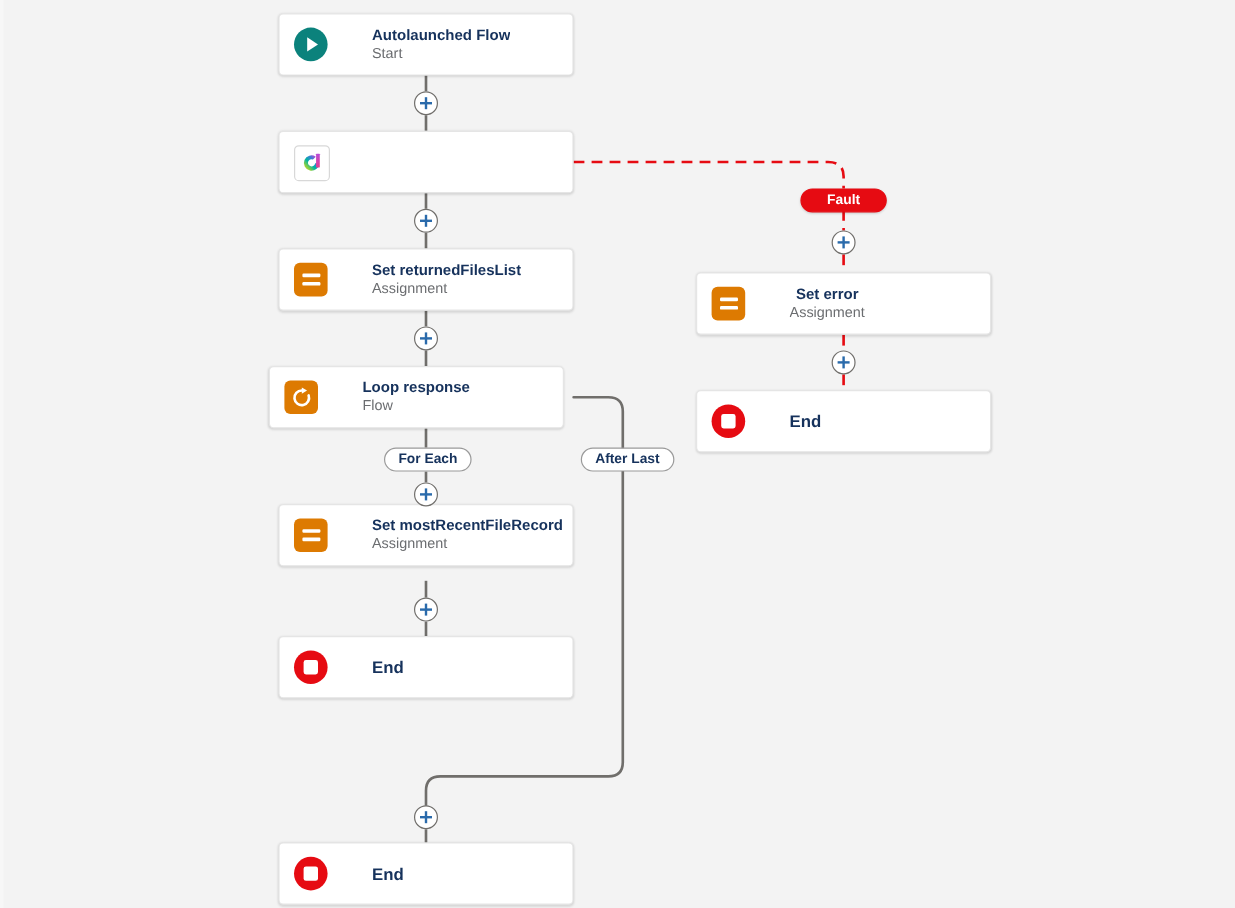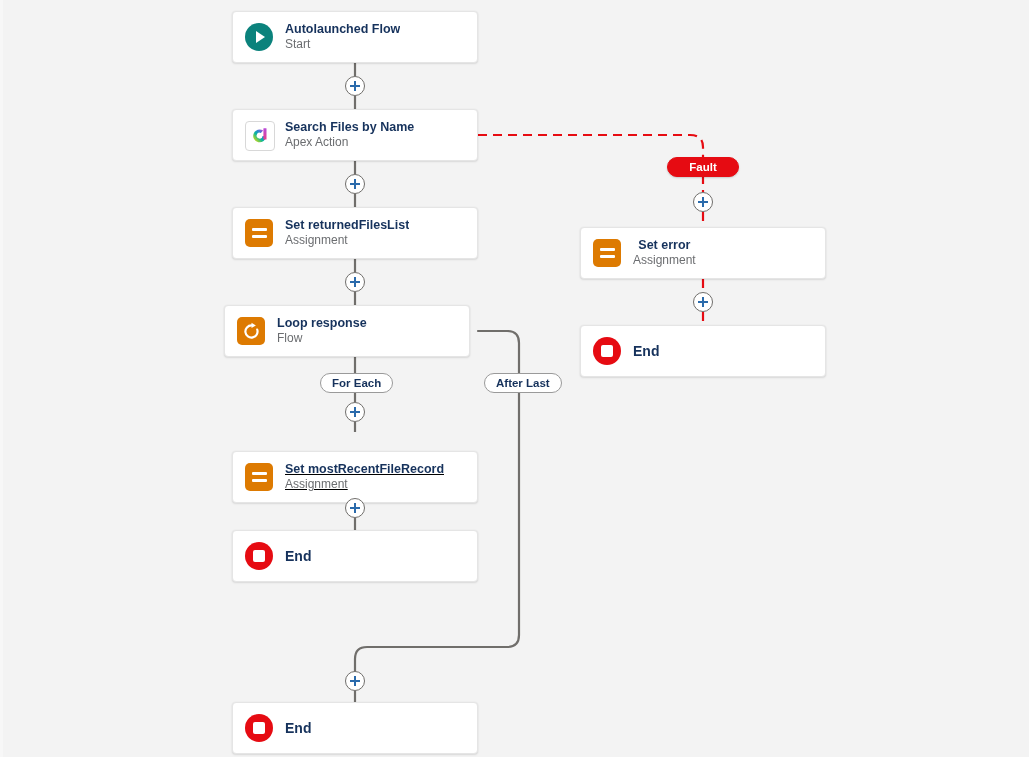--- a/index.html
+++ b/index.html
@@ -52,20 +52,21 @@
     flex: 0 0 28px;
     margin-right: 12px;
     position: relative;
   }
   .node-text {
     display: flex;
     flex-direction: column;
     justify-content: center;
     line-height: 1.15;
     overflow: hidden;
+    margin-left: 25px;
   }
   .node-label {
     font-size: 12.5px;
     font-weight: bold;
     color: #16325c;
     white-space: nowrap;
   }
   .node-sub {
     font-size: 12px;
     color: #6b6d70;
@@ -254,24 +255,20 @@
             <linearGradient id="apexBar" x1="0%" y1="100%" x2="0%" y2="0%">
               <stop offset="0%" stop-color="#e83e8c"></stop>
               <stop offset="100%" stop-color="#b84bd8"></stop>
             </linearGradient>
           </defs>
           <path d="M13.2 4.6 A6.4 6.4 0 1 0 16 10 L12.6 10 A3 3 0 1 1 10.8 6.9 Z" fill="url(#apexGrad)"></path>
           <rect x="13.4" y="2.2" width="3.1" height="11.4" rx="0.4" fill="url(#apexBar)"></rect>
         </svg>
       </div>
     </div>
-    <div class="node-text">
-      <div class="node-label">Search Files by Name</div>
-      <div class="node-sub">Apex Action</div>
-    </div>
   </div>
 
   <div class="node" style="left:232px; top:207px;">
     <div class="node-icon">
       <div class="ico-assign">
           <div class="bar"></div>
           <div class="bar"></div>
         </div>
     </div>
     <div class="node-text">
@@ -288,21 +285,21 @@
           <path d="M10 0.9 L10 6.4 L14.6 3.6 Z" fill="#ffffff"></path>
         </svg>
       </div>
     </div>
     <div class="node-text">
       <div class="node-label">Loop response</div>
       <div class="node-sub">Flow</div>
     </div>
   </div>
 
-  <div class="node" style="left:232px; top:451px;text-decoration:underline;">
+  <div class="node" style="left:232px; top:420px;">
     <div class="node-icon">
       <div class="ico-assign">
           <div class="bar"></div>
           <div class="bar"></div>
         </div>
     </div>
     <div class="node-text">
       <div class="node-label">Set mostRecentFileRecord</div>
       <div class="node-sub">Assignment</div>
     </div>

